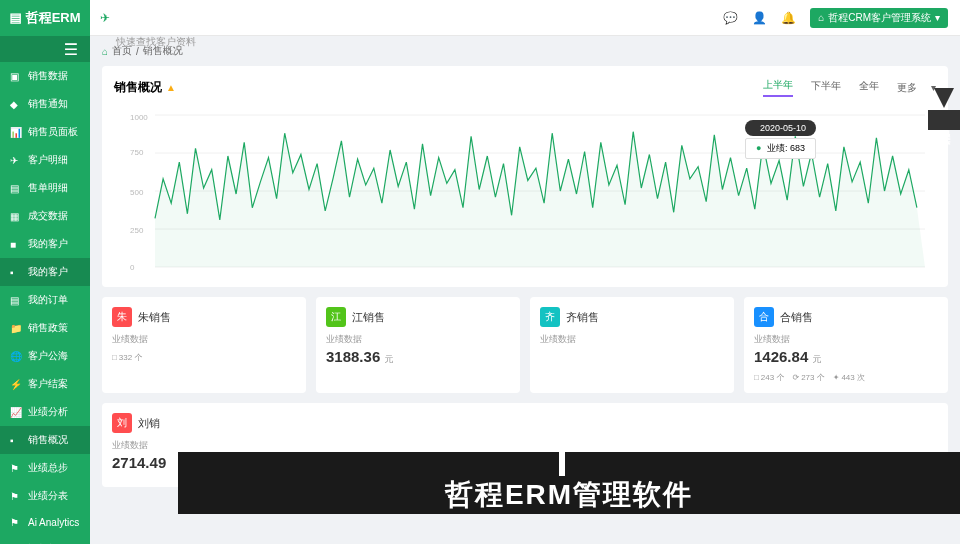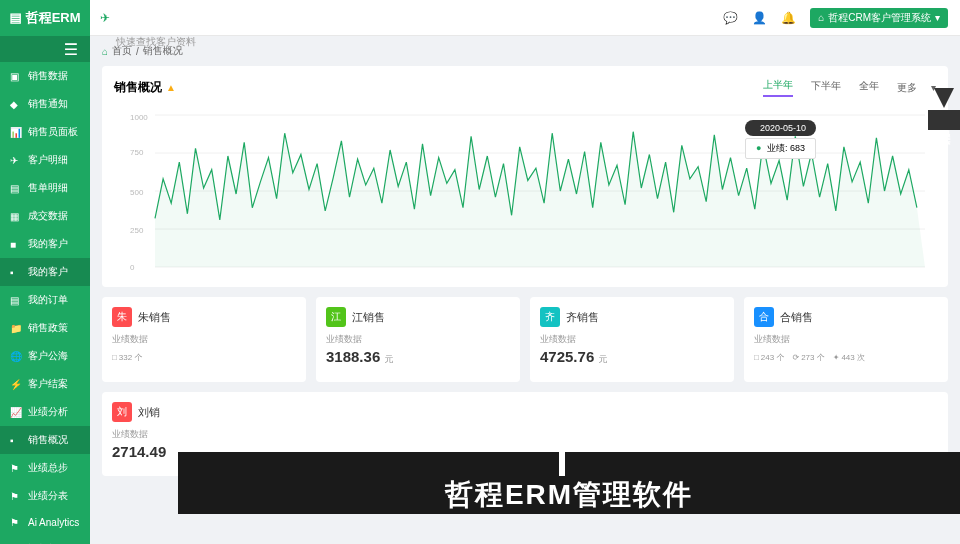--- a/index.html
+++ b/index.html
@@ -233,29 +233,29 @@
       <div class="stat-label">业绩数据</div>
       <div class="stat-value">3188.36 <span class="stat-unit">元</span></div>
       <div class="stat-foot"></div>
         </div>
         <div class="stat-card">
       <div class="stat-head">
         <div class="stat-badge badge-cyan">齐</div>
         <div class="stat-name">齐销售</div>
       </div>
       <div class="stat-label">业绩数据</div>
-      <div class="stat-value">4725.76 <span class="stat-unit">元</span></div>
       <div class="stat-foot"></div>
         </div>
         <div class="stat-card">
       <div class="stat-head">
         <div class="stat-badge badge-blue">合</div>
         <div class="stat-name">合销售</div>
       </div>
       <div class="stat-label">业绩数据</div>
+      <div class="stat-value">1426.84 <span class="stat-unit">元</span></div>
       <div class="stat-foot">
             <span class="stat-foot-item"><span>□</span>243 个</span>
             <span class="stat-foot-item"><span>⟳</span>273 个</span>
             <span class="stat-foot-item"><span>✦</span>443 次</span>
           </div>
         </div>
       </div>
     <div class="cards-row" id="stats-row2">
         <div class="stat-card">
       <div class="stat-head">

